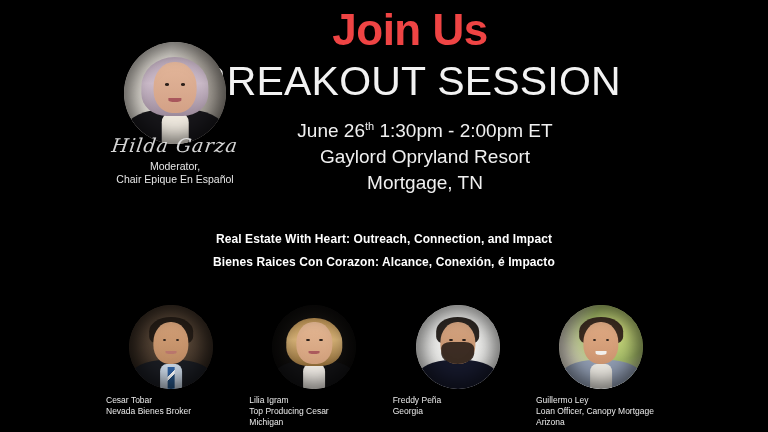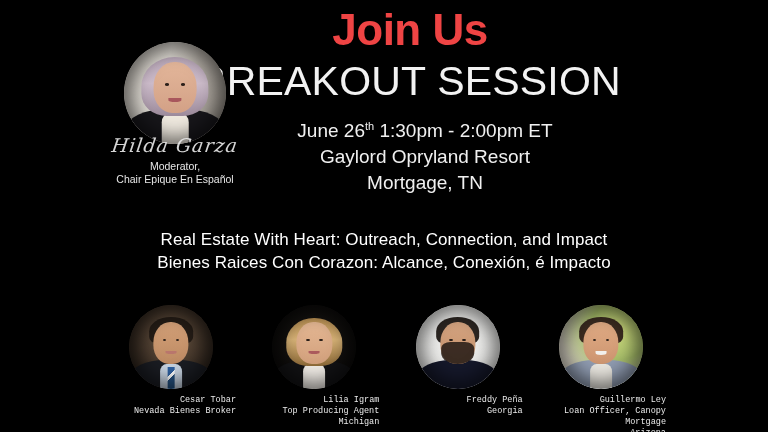--- a/index.html
+++ b/index.html
@@ -69,22 +69,22 @@
     line-height: 0;
   }
 
   
   .session-titles {
     position: absolute;
     left: 0;
     top: 228px;
     width: 768px;
     text-align: center;
-    font-size: 17px;
-    font-weight: 400;
+    font-size: 12px;
+    font-weight: 700;
     line-height: 23px;
     letter-spacing: 0.1px;
     color: #ffffff;
   }
   .session-titles .line { display: block; }
 
   
   .moderator {
     position: absolute;
     left: 85px;
@@ -130,22 +130,21 @@
     position: absolute;
     left: 106px;
     top: 305px;
     width: 560px;
     display: flex;
     justify-content: space-between;
     align-items: flex-start;
   }
   .speaker {
     width: 130px;
-    text-align: right;
-    font-family: Liberation Mono, monospace;
+    text-align: left;
   }
   .speaker .portrait {
     width: 84px;
     height: 84px;
     margin: 0 auto;
   }
   .speaker-caption {
     margin-top: 6px;
     font-size: 8.5px;
     line-height: 11px;
@@ -321,21 +320,21 @@
           <div class="ph-hair-long" style="background:linear-gradient(180deg,#b98f52 0%,#d8b377 45%,#8d6a38 100%);"></div>
           <div class="ph-head" style="background:linear-gradient(180deg,#e5b894 0%,#d2a07c 100%);"></div>
           <div class="ph-eye l"></div>
           <div class="ph-eye r"></div>
           <div class="ph-mouth" style="background:#ab5a5c;"></div>
           <div class="vignette"></div>
         </div>
       </div>
       <div class="speaker-caption">
         <span class="name">Lilia Igram</span>
-        <span class="line">Top Producing Agent</span>
+        <span class="line">Top Producing Cesar</span>
         <span class="line">Michigan</span>
       </div>
     </div>
 
     <div class="speaker">
       <div class="portrait">
         <div class="photo">
           <div class="ph-bg" style="background:linear-gradient(180deg,#f4f4f2 0%,#e6e6e4 100%);"></div>
           <div class="ph-body" style="background:#15182a;"></div>
           <div class="ph-hair" style="background:#2c2622;"></div>

